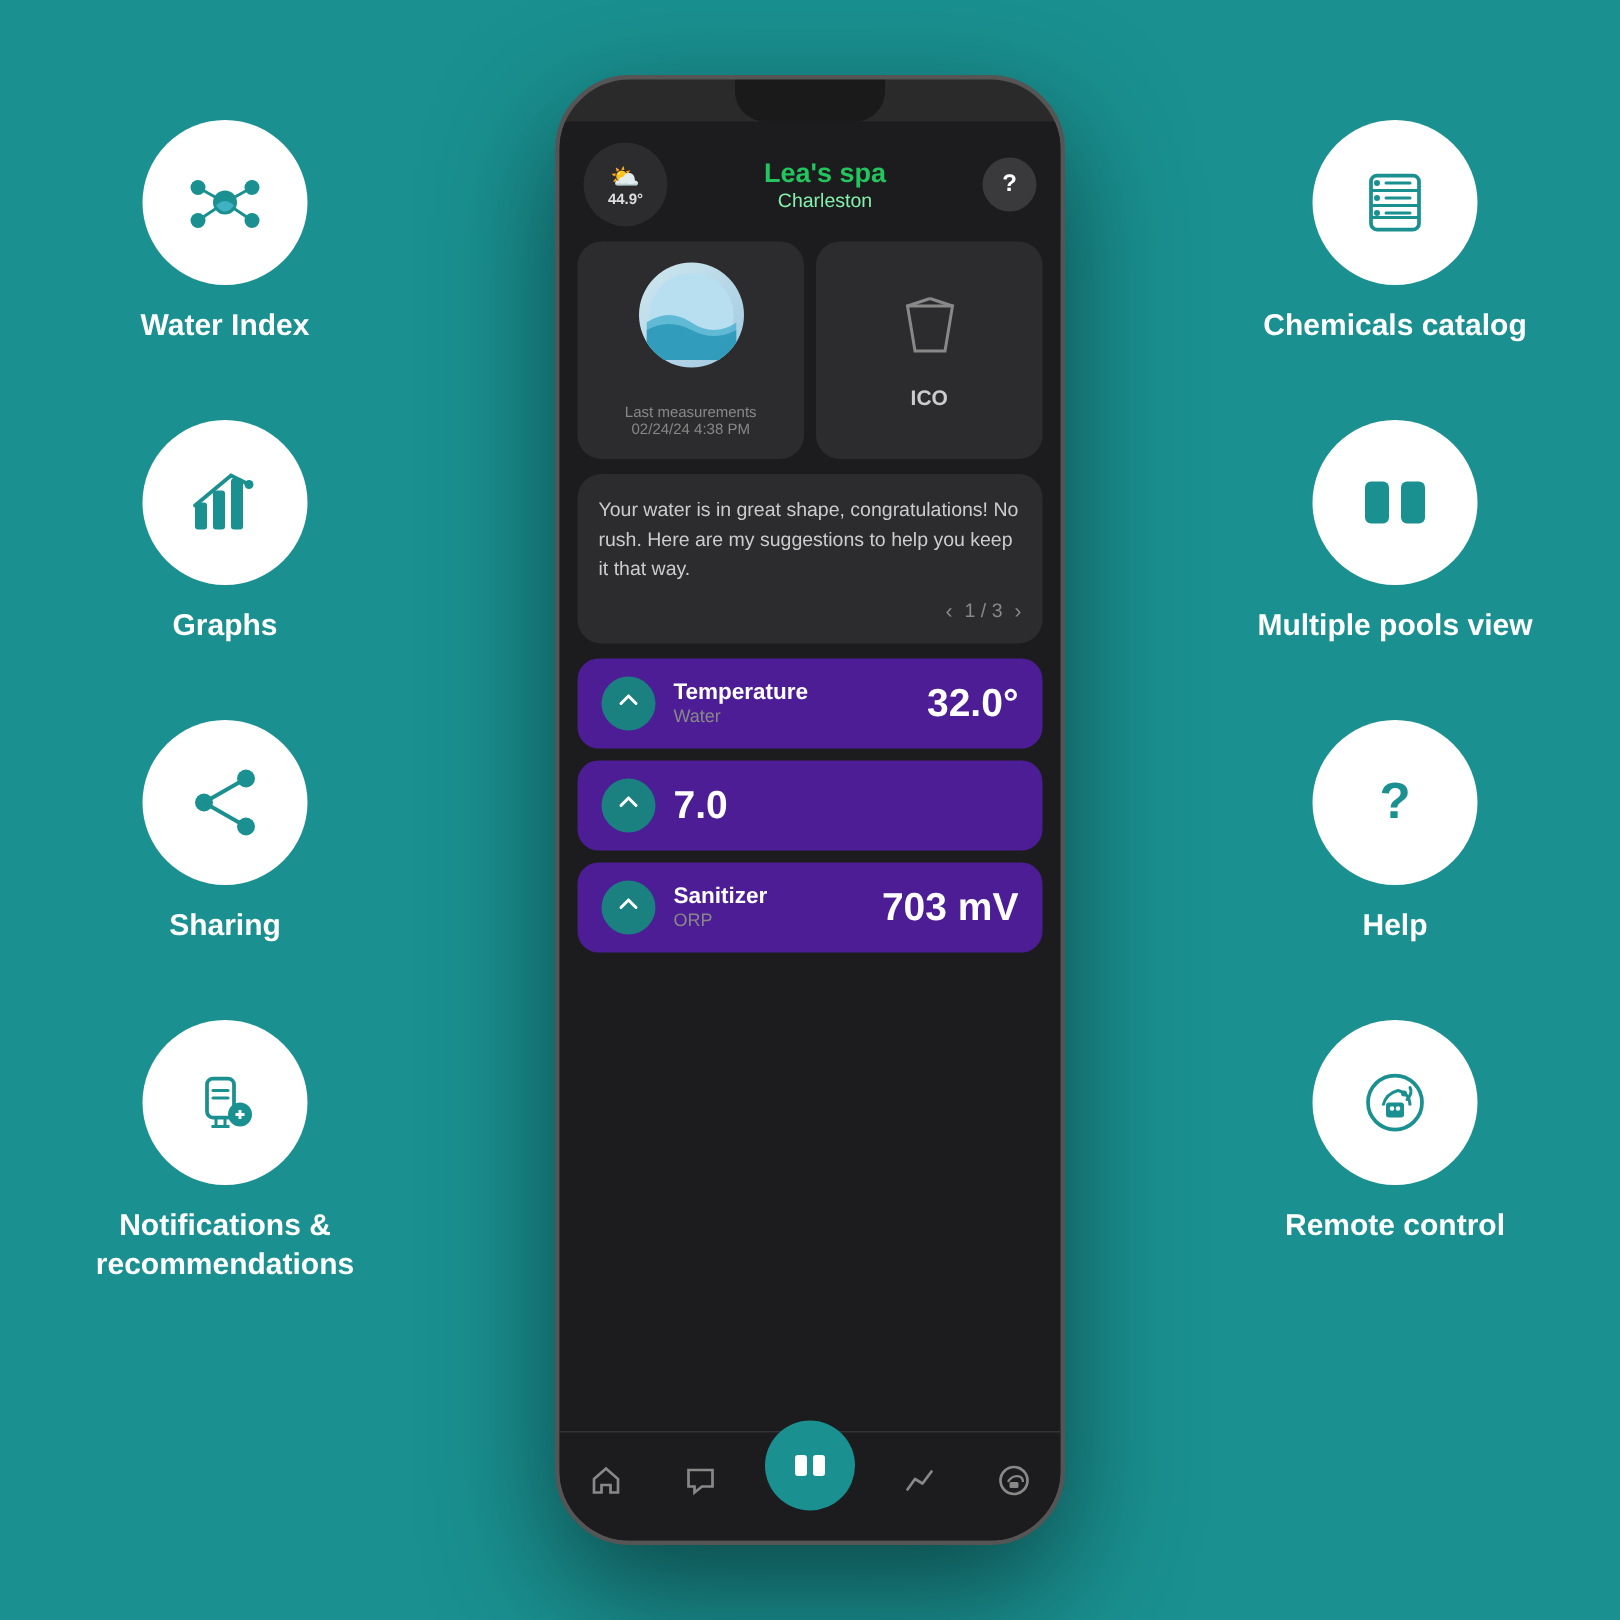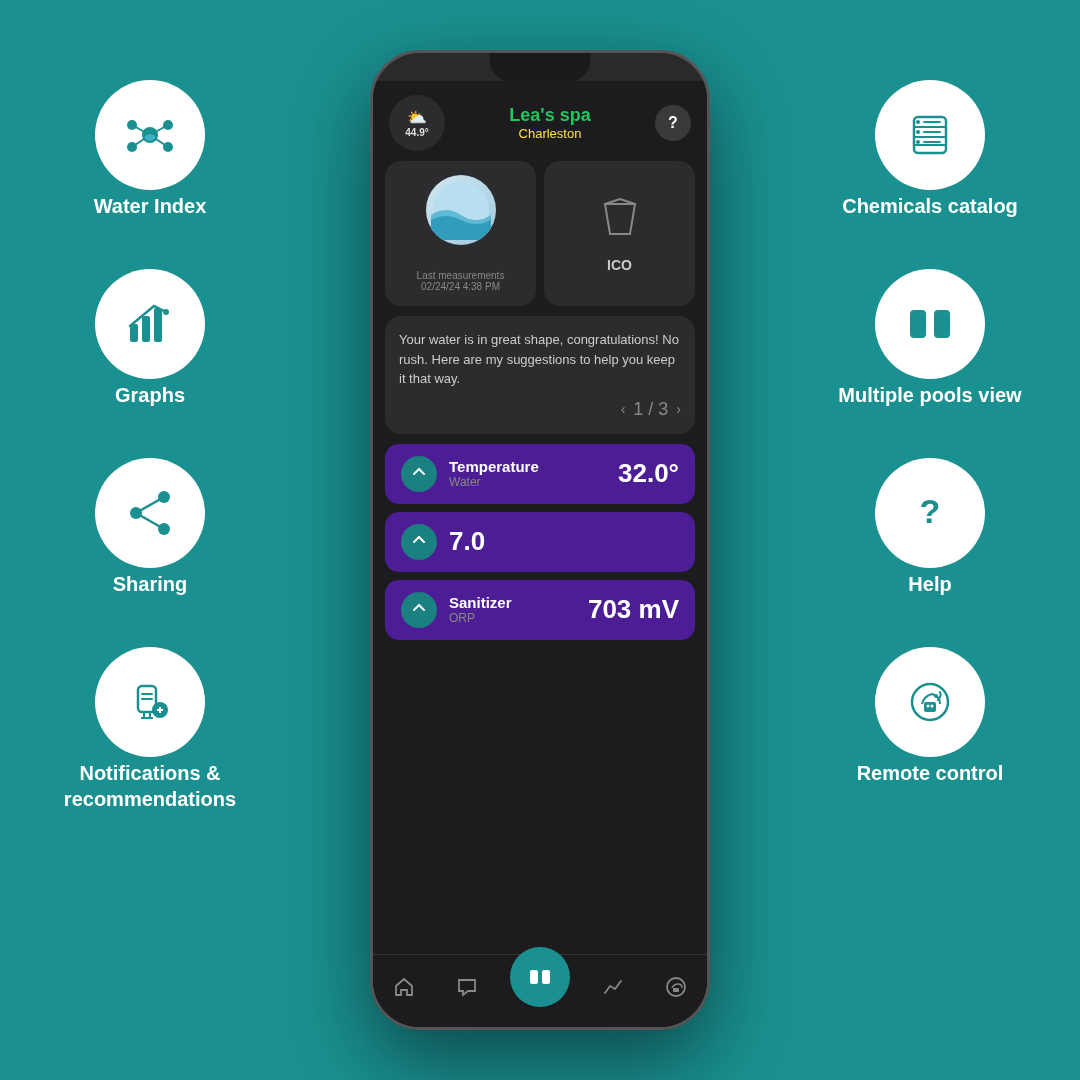--- a/index.html
+++ b/index.html
@@ -40,21 +40,21 @@
       display: flex;
       flex-direction: column;
       align-items: center;
       gap: 50px;
     }
 
     .feature-item {
       display: flex;
       flex-direction: column;
       align-items: center;
-      gap: 3px;
+      gap: 14px;
     }
 
     .feature-circle {
       width: 110px;
       height: 110px;
       border-radius: 50%;
       background: white;
       display: flex;
       align-items: center;
       justify-content: center;
@@ -150,21 +150,21 @@
     }
 
     .header-name {
       font-size: 18px;
       font-weight: 700;
       color: #22c55e;
     }
 
     .header-location {
       font-size: 13px;
-      color: #fde047;
+      color: #86efac;
     }
 
     .help-btn {
       width: 36px;
       height: 36px;
       border-radius: 50%;
       background: #3a3a3c;
       display: flex;
       align-items: center;
       justify-content: center;
@@ -244,21 +244,21 @@
       gap: 8px;
       margin-top: 10px;
     }
 
     .nav-arrow {
       color: #888;
       font-size: 14px;
     }
 
     .nav-count {
-      font-size: 18px;
+      font-size: 13px;
       color: #888;
     }
 
     
     .measurements {
       padding: 0 12px;
       display: flex;
       flex-direction: column;
       gap: 8px;
     }

